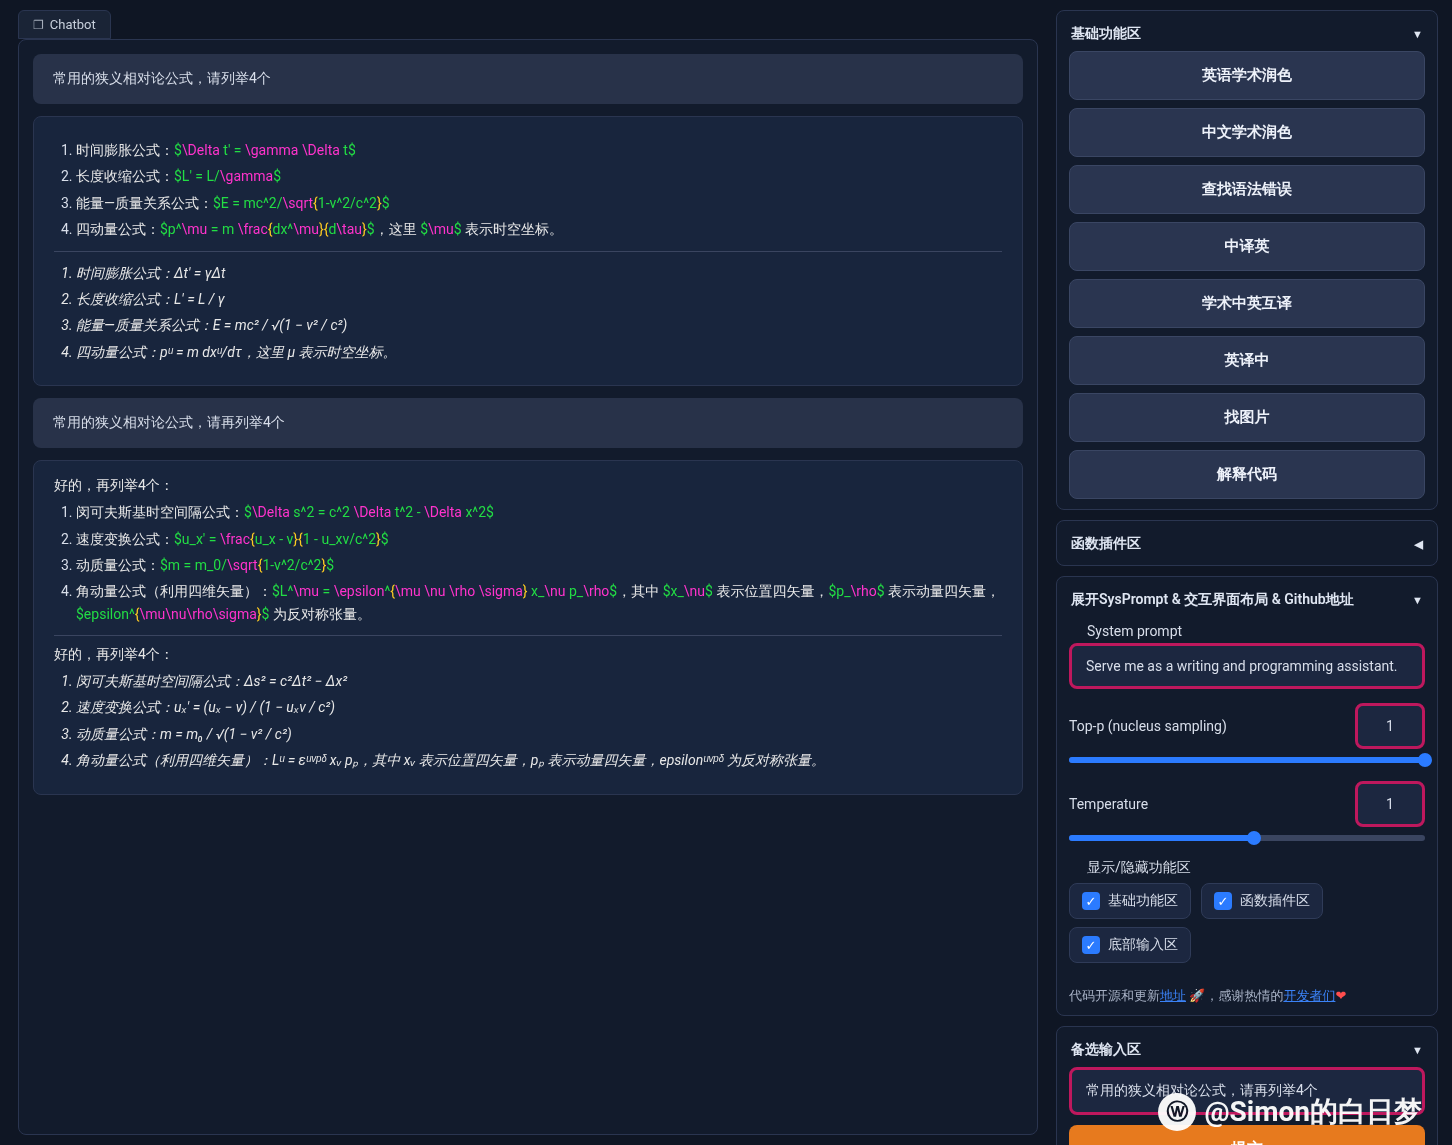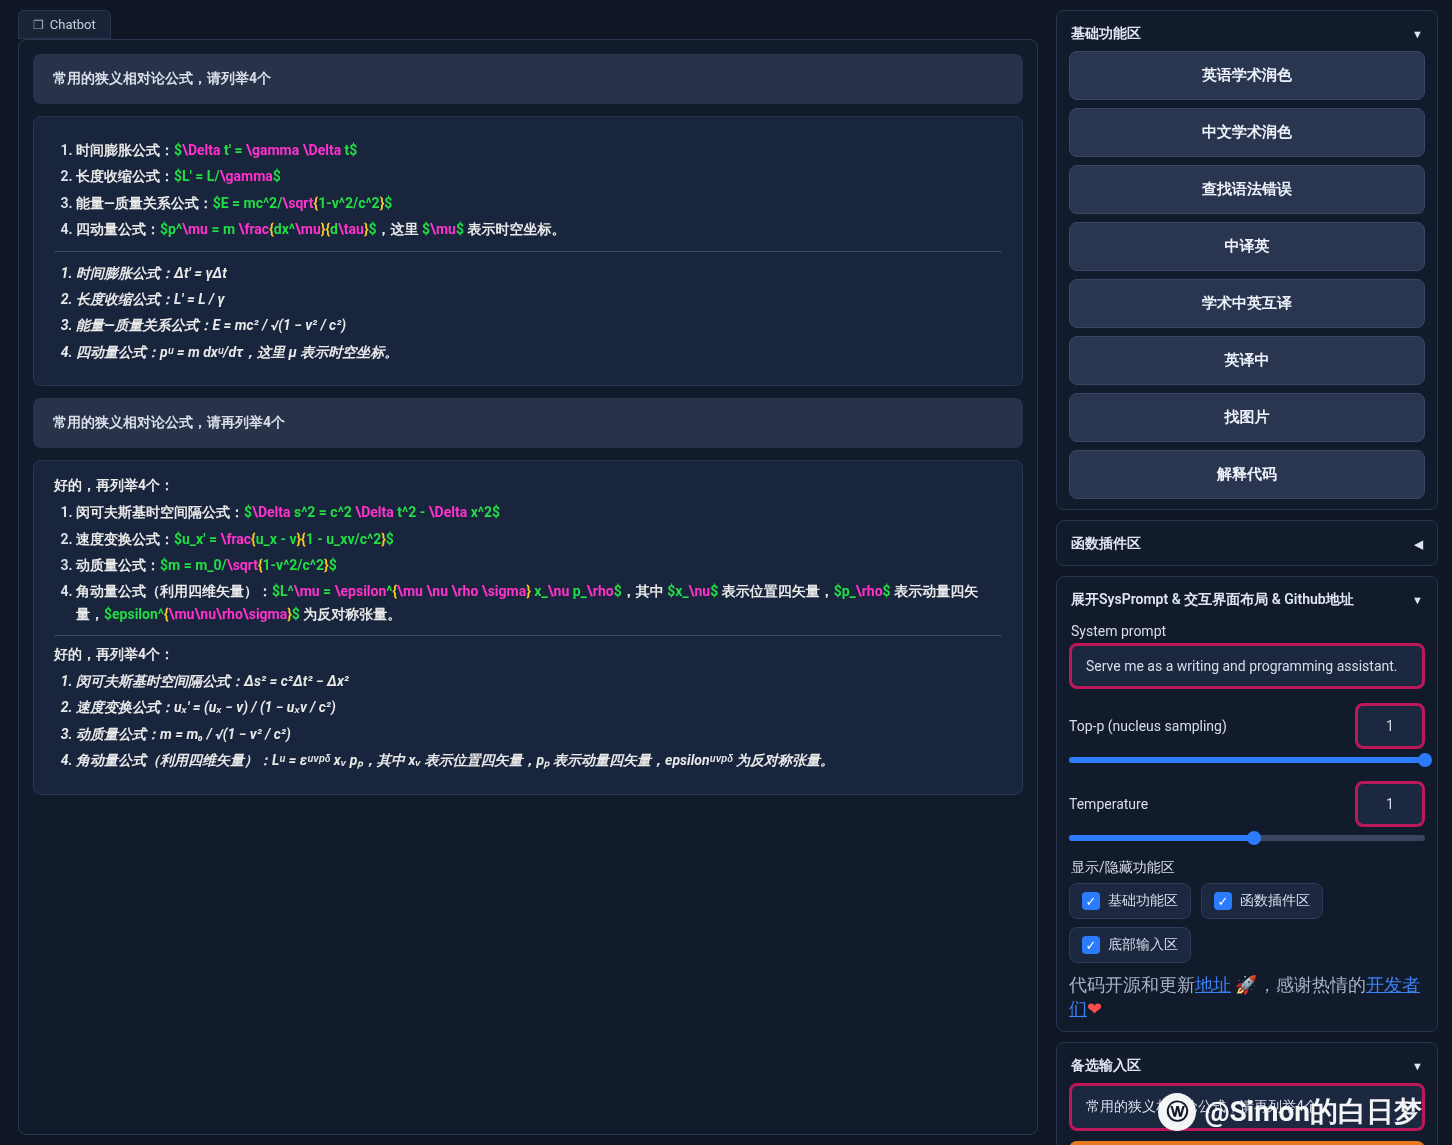--- a/index.html
+++ b/index.html
@@ -44,21 +44,20 @@
   border-radius:8px;
   background:#121b2c;
   padding:14px;
   flex:1;
   overflow:auto;
 }
 .msg {
   border-radius:8px;
   padding:16px 20px;
   margin-bottom:12px;
-  font-weight:bold;
 }
 .msg-user {
   background:#283249;
   color:#d8deea;
 }
 .msg-assistant {
   background:#18253d;
   color:#d8deea;
   border:1px solid #2a3550;
 }
@@ -94,21 +93,21 @@
   background:#2a3550;
   border:1px solid #3a4663;
   border-radius:8px;
   padding:14px 8px;
   text-align:center;
   font-weight:600;
   color:#eef2fa;
   font-size:15px;
   cursor:pointer;
 }
-.field-label { color:#d8deea; margin:6px 2px 4px; font-size:14px; }
+.field-label { color:#d8deea; margin:6px 18px 4px; font-size:14px; }
 .text-input, .select-box, .para-value {
   background:#1c2740;
   border:3px solid #be185d;
   border-radius:8px;
   padding:12px 14px;
   color:#d8deea;
   width:100%;
 }
 .value-box {
   width:70px;
@@ -149,21 +148,21 @@
   color:#d8deea;
   cursor:pointer;
 }
 .chk .box {
   width:18px;height:18px;border-radius:4px;
   background:#2b7bff;
   color:#fff;
   font-size:13px;
   display:flex;align-items:center;justify-content:center;
 }
-.footer-note { color:#a8b2c6; font-size:18px; margin-top:10px;}
+.footer-note { color:#a8b2c6; font-size:13px; margin-top:24px;}
 .footer-note a { color:#3b82f6; text-decoration:underline; }
 .footer-note .heart { color:#2b7bff; }
 .footer-note .red { color:#ff4d4d; }
 .submit-btn {
   background:#e77a1e;
   border:none;
   border-radius:8px;
   color:#fff;
   font-weight:700;
   font-size:16px;

